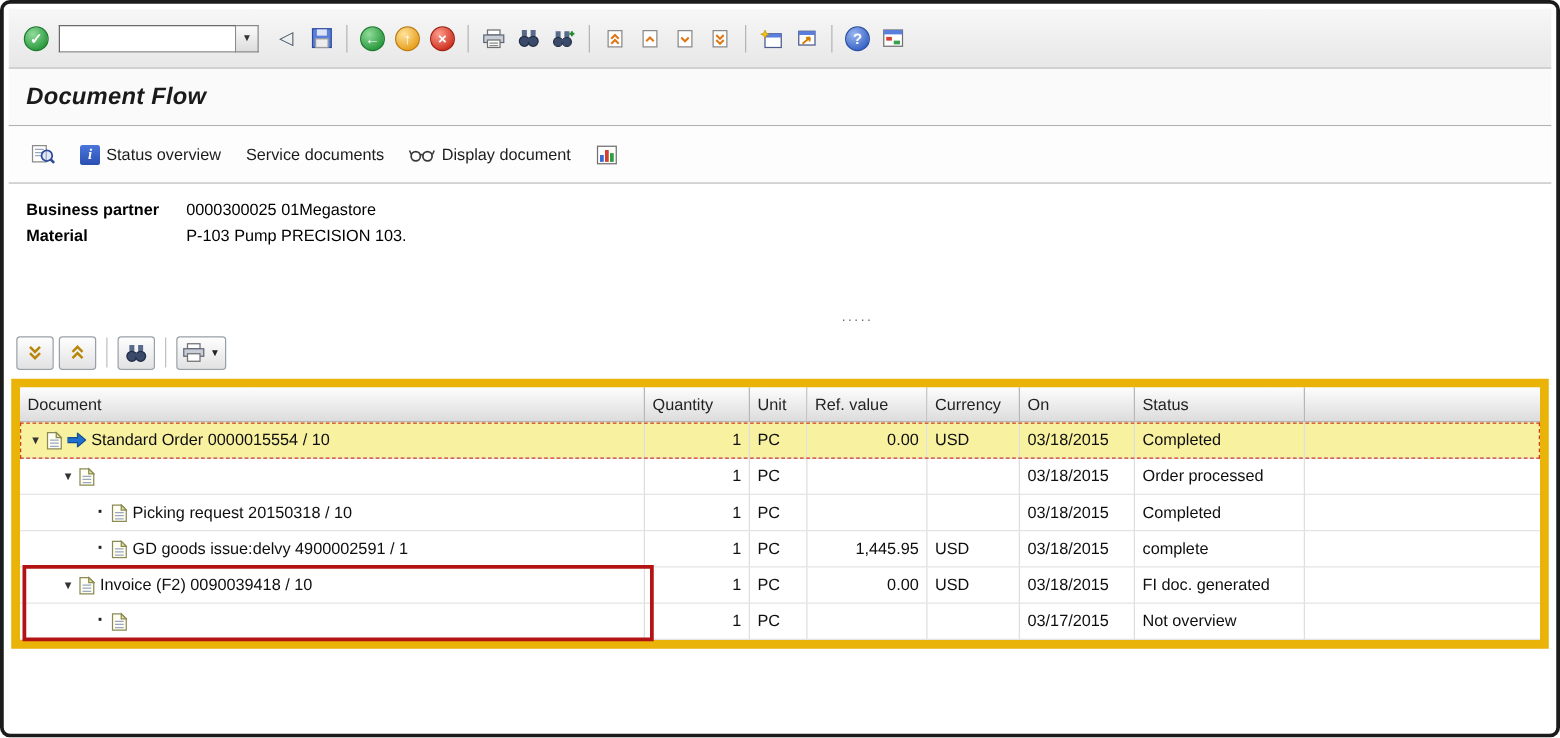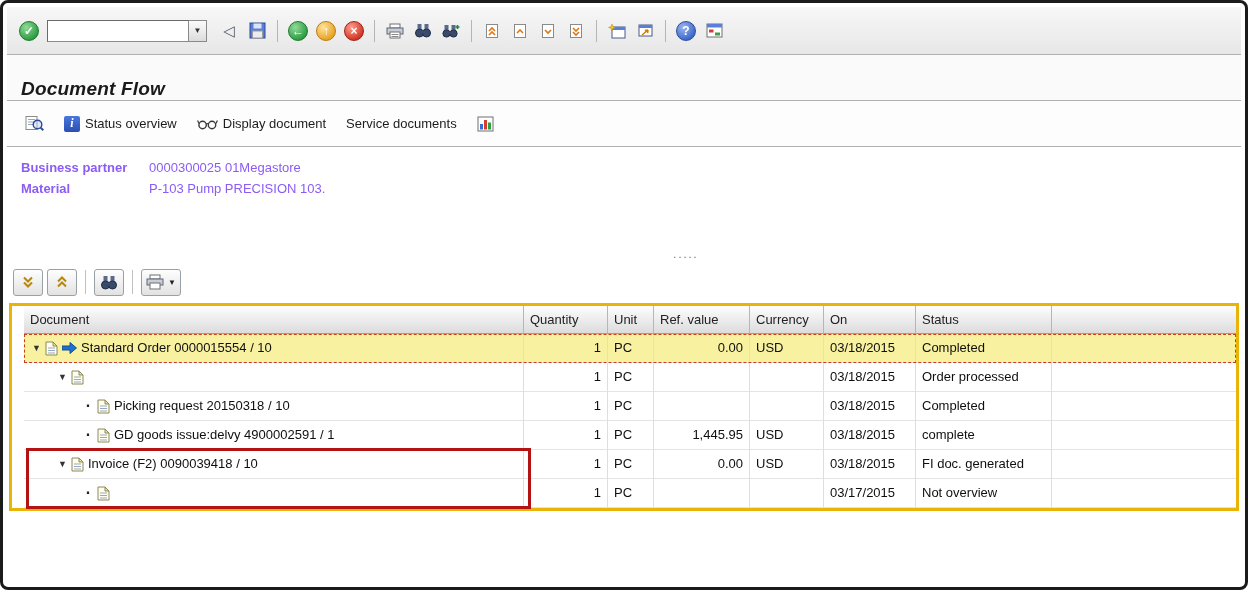--- a/index.html
+++ b/index.html
@@ -51,21 +51,21 @@
   }
   .cmd-drop {
     width: 18px; height: 22px; border: 1px solid #8a8a8a; border-left: none;
     background: linear-gradient(#fbfbfb, #dcdcdc);
     font-size: 8px; color: #333; display: flex; align-items: center; justify-content: center;
   }
   .tri-left { color: #4a5a6a; font-size: 15px; line-height: 1; }
 
   
   .title-bar {
-    height: 46px; display: flex; align-items: flex-end;
+    height: 46px; display: flex; align-items: center;
     padding-left: 14px; background: #fafafa;
     border-bottom: 1px solid #b0b0b0;
   }
   .title-bar h1 {
     font-size: 19px; font-weight: bold; font-style: italic; color: #1a1a1a;
     letter-spacing: .2px;
   }
 
   
   .app-toolbar {
@@ -83,21 +83,21 @@
   }
   .info-sq {
     width: 16px; height: 16px; border-radius: 2px;
     background: linear-gradient(#4a77dd, #2a4fb0);
     color: #fff; font: italic bold 12px "Liberation Serif", serif;
     display: flex; align-items: center; justify-content: center;
   }
 
   
   .content { background: #ffffff; height: calc(100% - 140px); position: relative; }
-  .header-info { padding: 10px 0 0 14px; height: 104px; font-size: 13px; color: #8b5cf6; }
+  .header-info { padding: 10px 0 0 14px; height: 104px; font-size: 13px; color: #000000; }
   .hline { line-height: 21px; white-space: nowrap; }
   .hlabel { display: inline-block; width: 128px; font-weight: bold; }
 
   .splitter { height: 10px; position: relative; }
   .splitter .dots {
     position: absolute; left: 54%; top: -2px;
     font-size: 11px; letter-spacing: 2px; color: #6a6a6a; line-height: 10px;
   }
 
   .tree-toolbar {
@@ -108,21 +108,21 @@
     min-width: 30px; height: 27px;
     background: linear-gradient(#fefefe, #e2e2e2);
     border: 1px solid #98a0a8; border-radius: 3px;
     display: flex; align-items: center; justify-content: center;
     cursor: default; padding: 0 4px;
   }
   .ttsep { width: 1px; height: 24px; background: #c0c0c0; margin: 0 4px; }
   .drop-mini { font-size: 8px; color: #222; margin-left: 4px; }
 
   
-  .doc-table { border: 3px solid #eab308; margin: 0 2px; padding-left: 12px; }
+  .doc-table { border: 7px solid #eab308; margin: 0 2px; }
   .tgrid {
     display: grid;
     grid-template-columns: 500px 84px 46px 96px 74px 92px 136px minmax(0,1fr);
   }
   .hcell {
     height: 28px; line-height: 27px;
     background: linear-gradient(#fdfdfd, #dcdcdc);
     border-right: 1px solid #b6b6b6; border-bottom: 1px solid #9e9e9e;
     font-size: 13px; color: #222; padding: 0 6px;
     white-space: nowrap; overflow: hidden;
@@ -286,30 +286,30 @@
         <line x1="3" y1="9.5" x2="8" y2="9.5" stroke="#9aa7c0"></line>
         <circle cx="12.5" cy="9.5" r="4.3" fill="rgba(190,205,240,.45)" stroke="#2c4a9a" stroke-width="1.4"></circle>
         <line x1="15.6" y1="12.6" x2="18.3" y2="15.3" stroke="#2c4a9a" stroke-width="2"></line>
       </svg>
     </button>
     <button class="abtn">
       <span class="info-sq">i</span>
       <span>Status overview</span>
     </button>
     <button class="abtn">
+      <span>Service documents</span>
+    </button>
+    <button class="abtn">
       <svg width="21" height="13" viewBox="0 0 21 13">
         <circle cx="5.6" cy="8" r="3.7" fill="none" stroke="#3a3a3a" stroke-width="1.4"></circle>
         <circle cx="15" cy="8" r="3.7" fill="none" stroke="#3a3a3a" stroke-width="1.4"></circle>
         <path d="M9.2 7.2 q1.1 -1.4 2.2 0" fill="none" stroke="#3a3a3a" stroke-width="1.2"></path>
         <path d="M2 6.5 L0.6 3.4 M19 6.5 L20.4 3.4" stroke="#3a3a3a" stroke-width="1.2"></path>
       </svg>
       <span>Display document</span>
-    </button>
-    <button class="abtn">
-      <span>Service documents</span>
     </button>
     <button class="abtn">
       <svg width="17" height="16" viewBox="0 0 17 16">
         <rect x="1" y="1" width="15" height="14" fill="#fff" stroke="#707070"></rect>
         <rect x="3" y="8" width="3" height="5.5" fill="#3a6ad4"></rect>
         <rect x="7" y="4" width="3" height="9.5" fill="#d04030"></rect>
         <rect x="11" y="6.5" width="3" height="7" fill="#2e9e3e"></rect>
       </svg>
     </button>
   </div>

